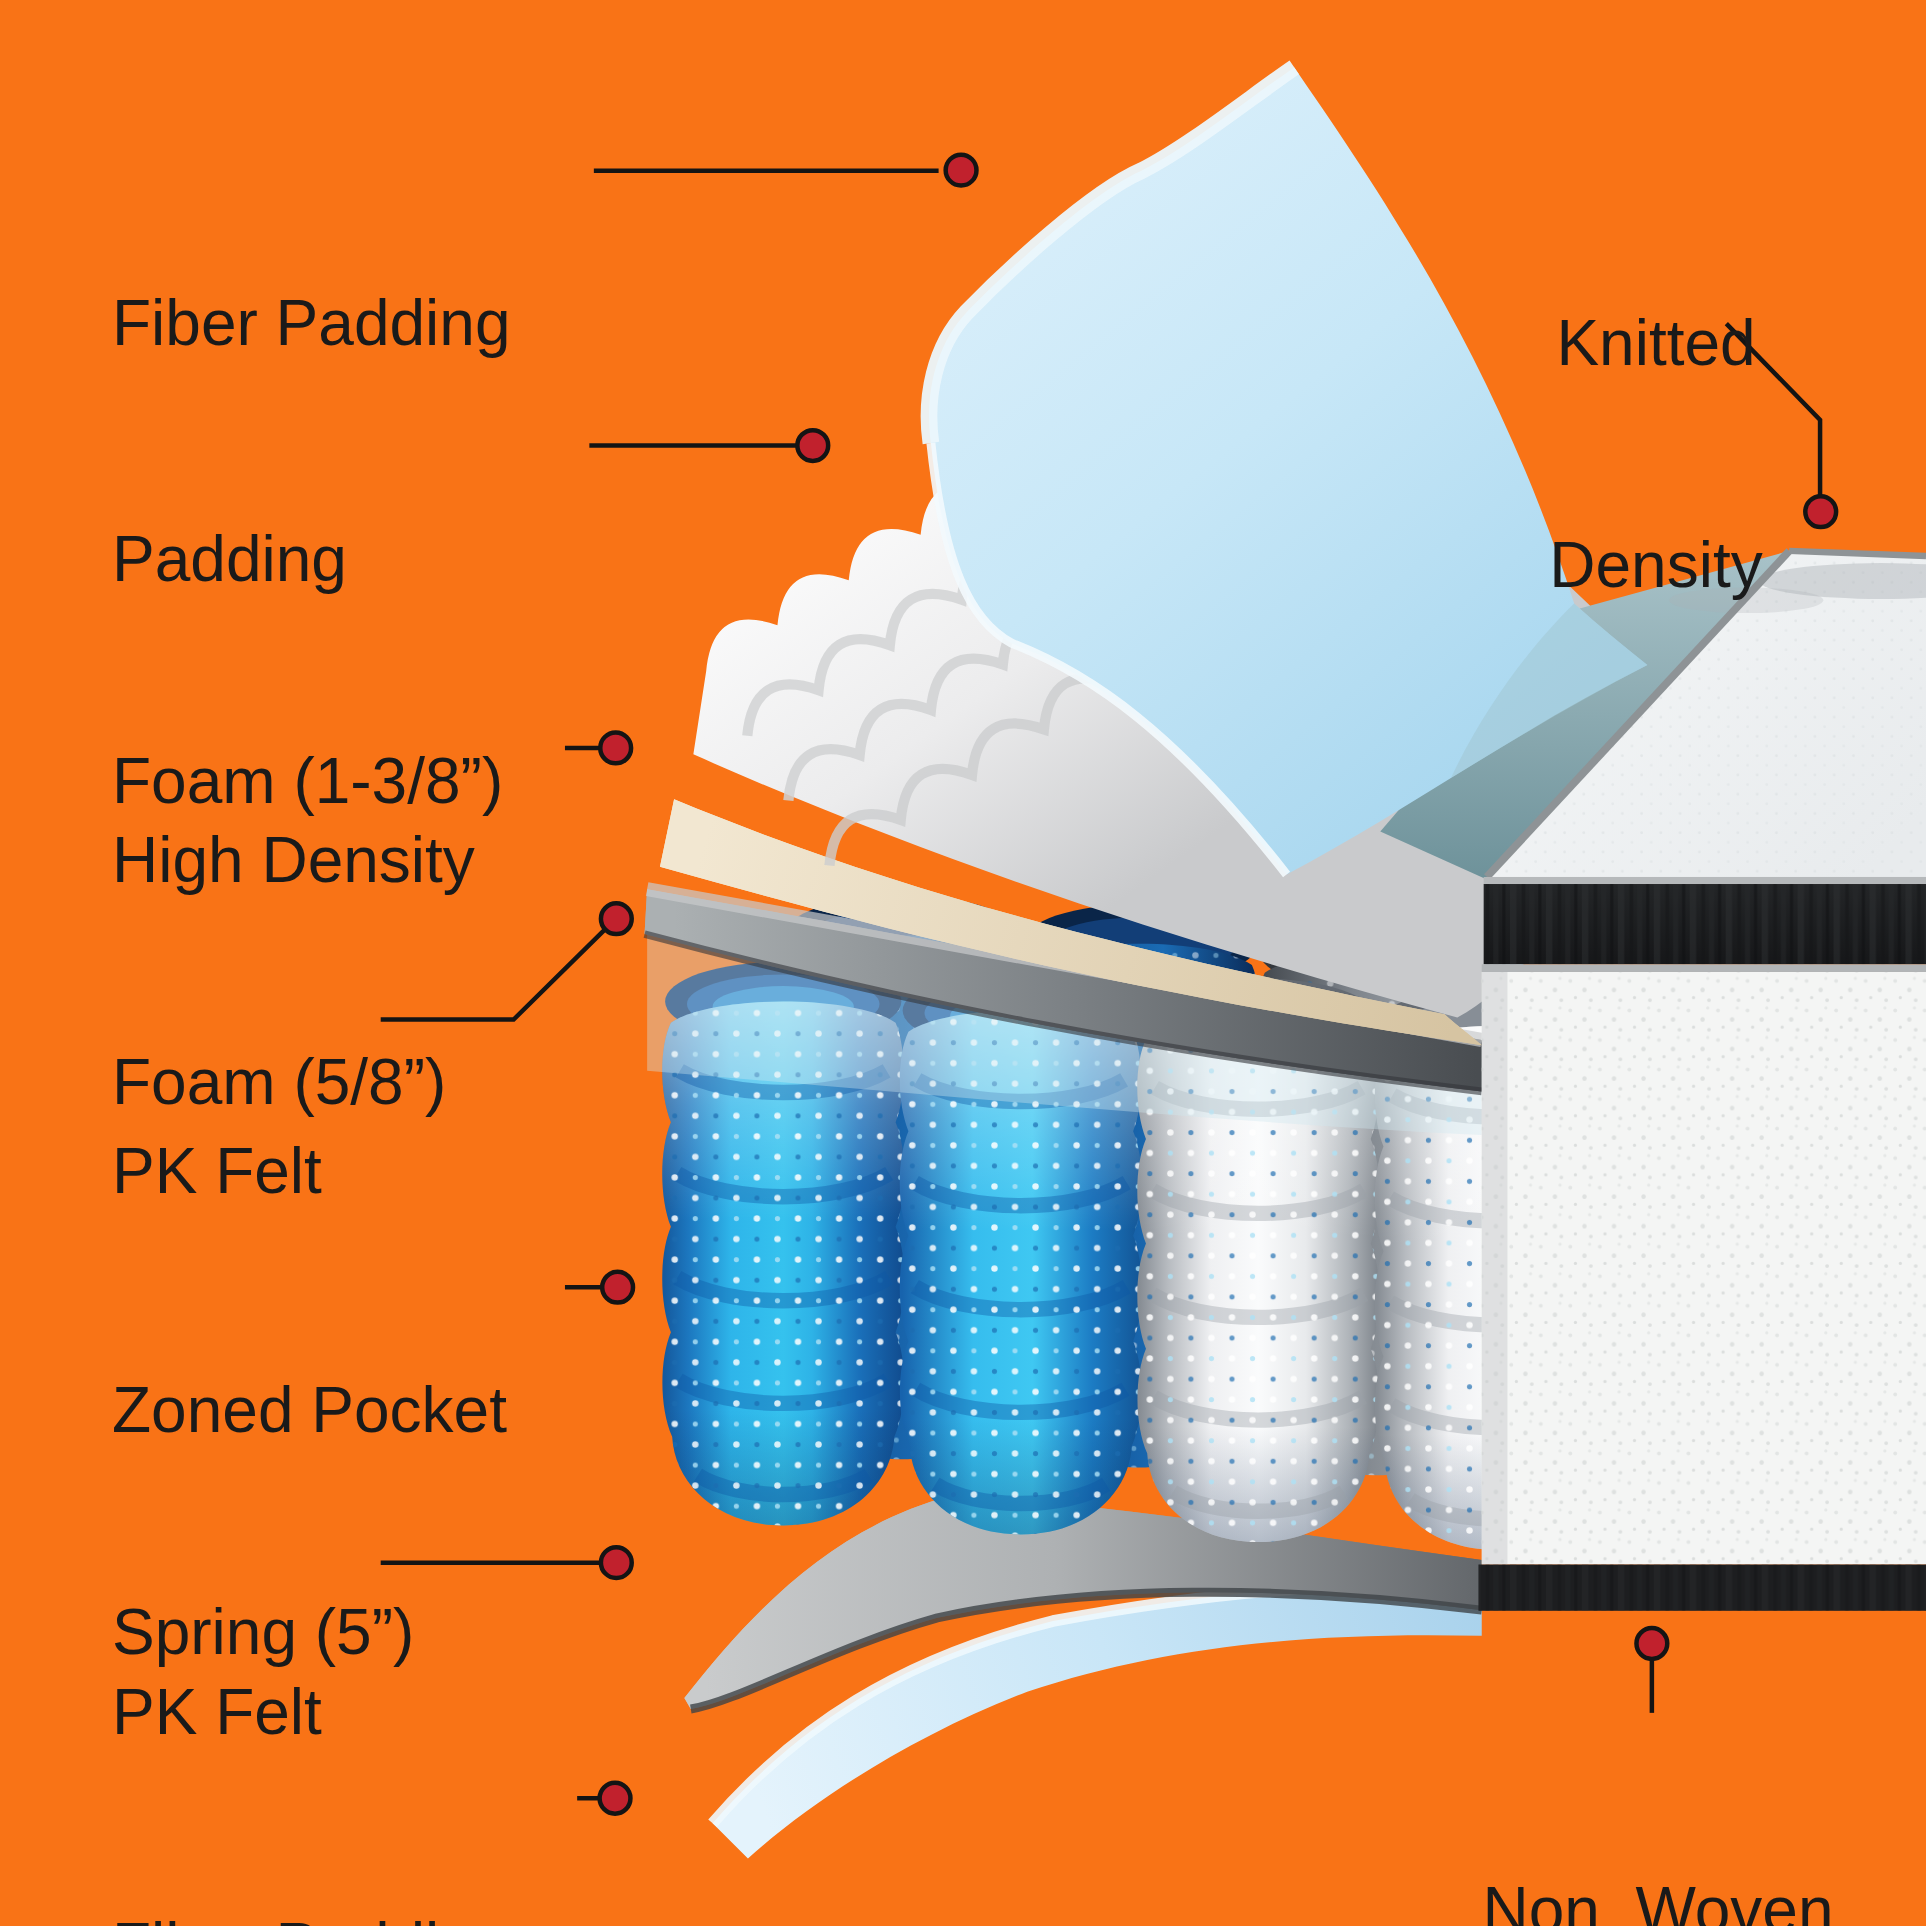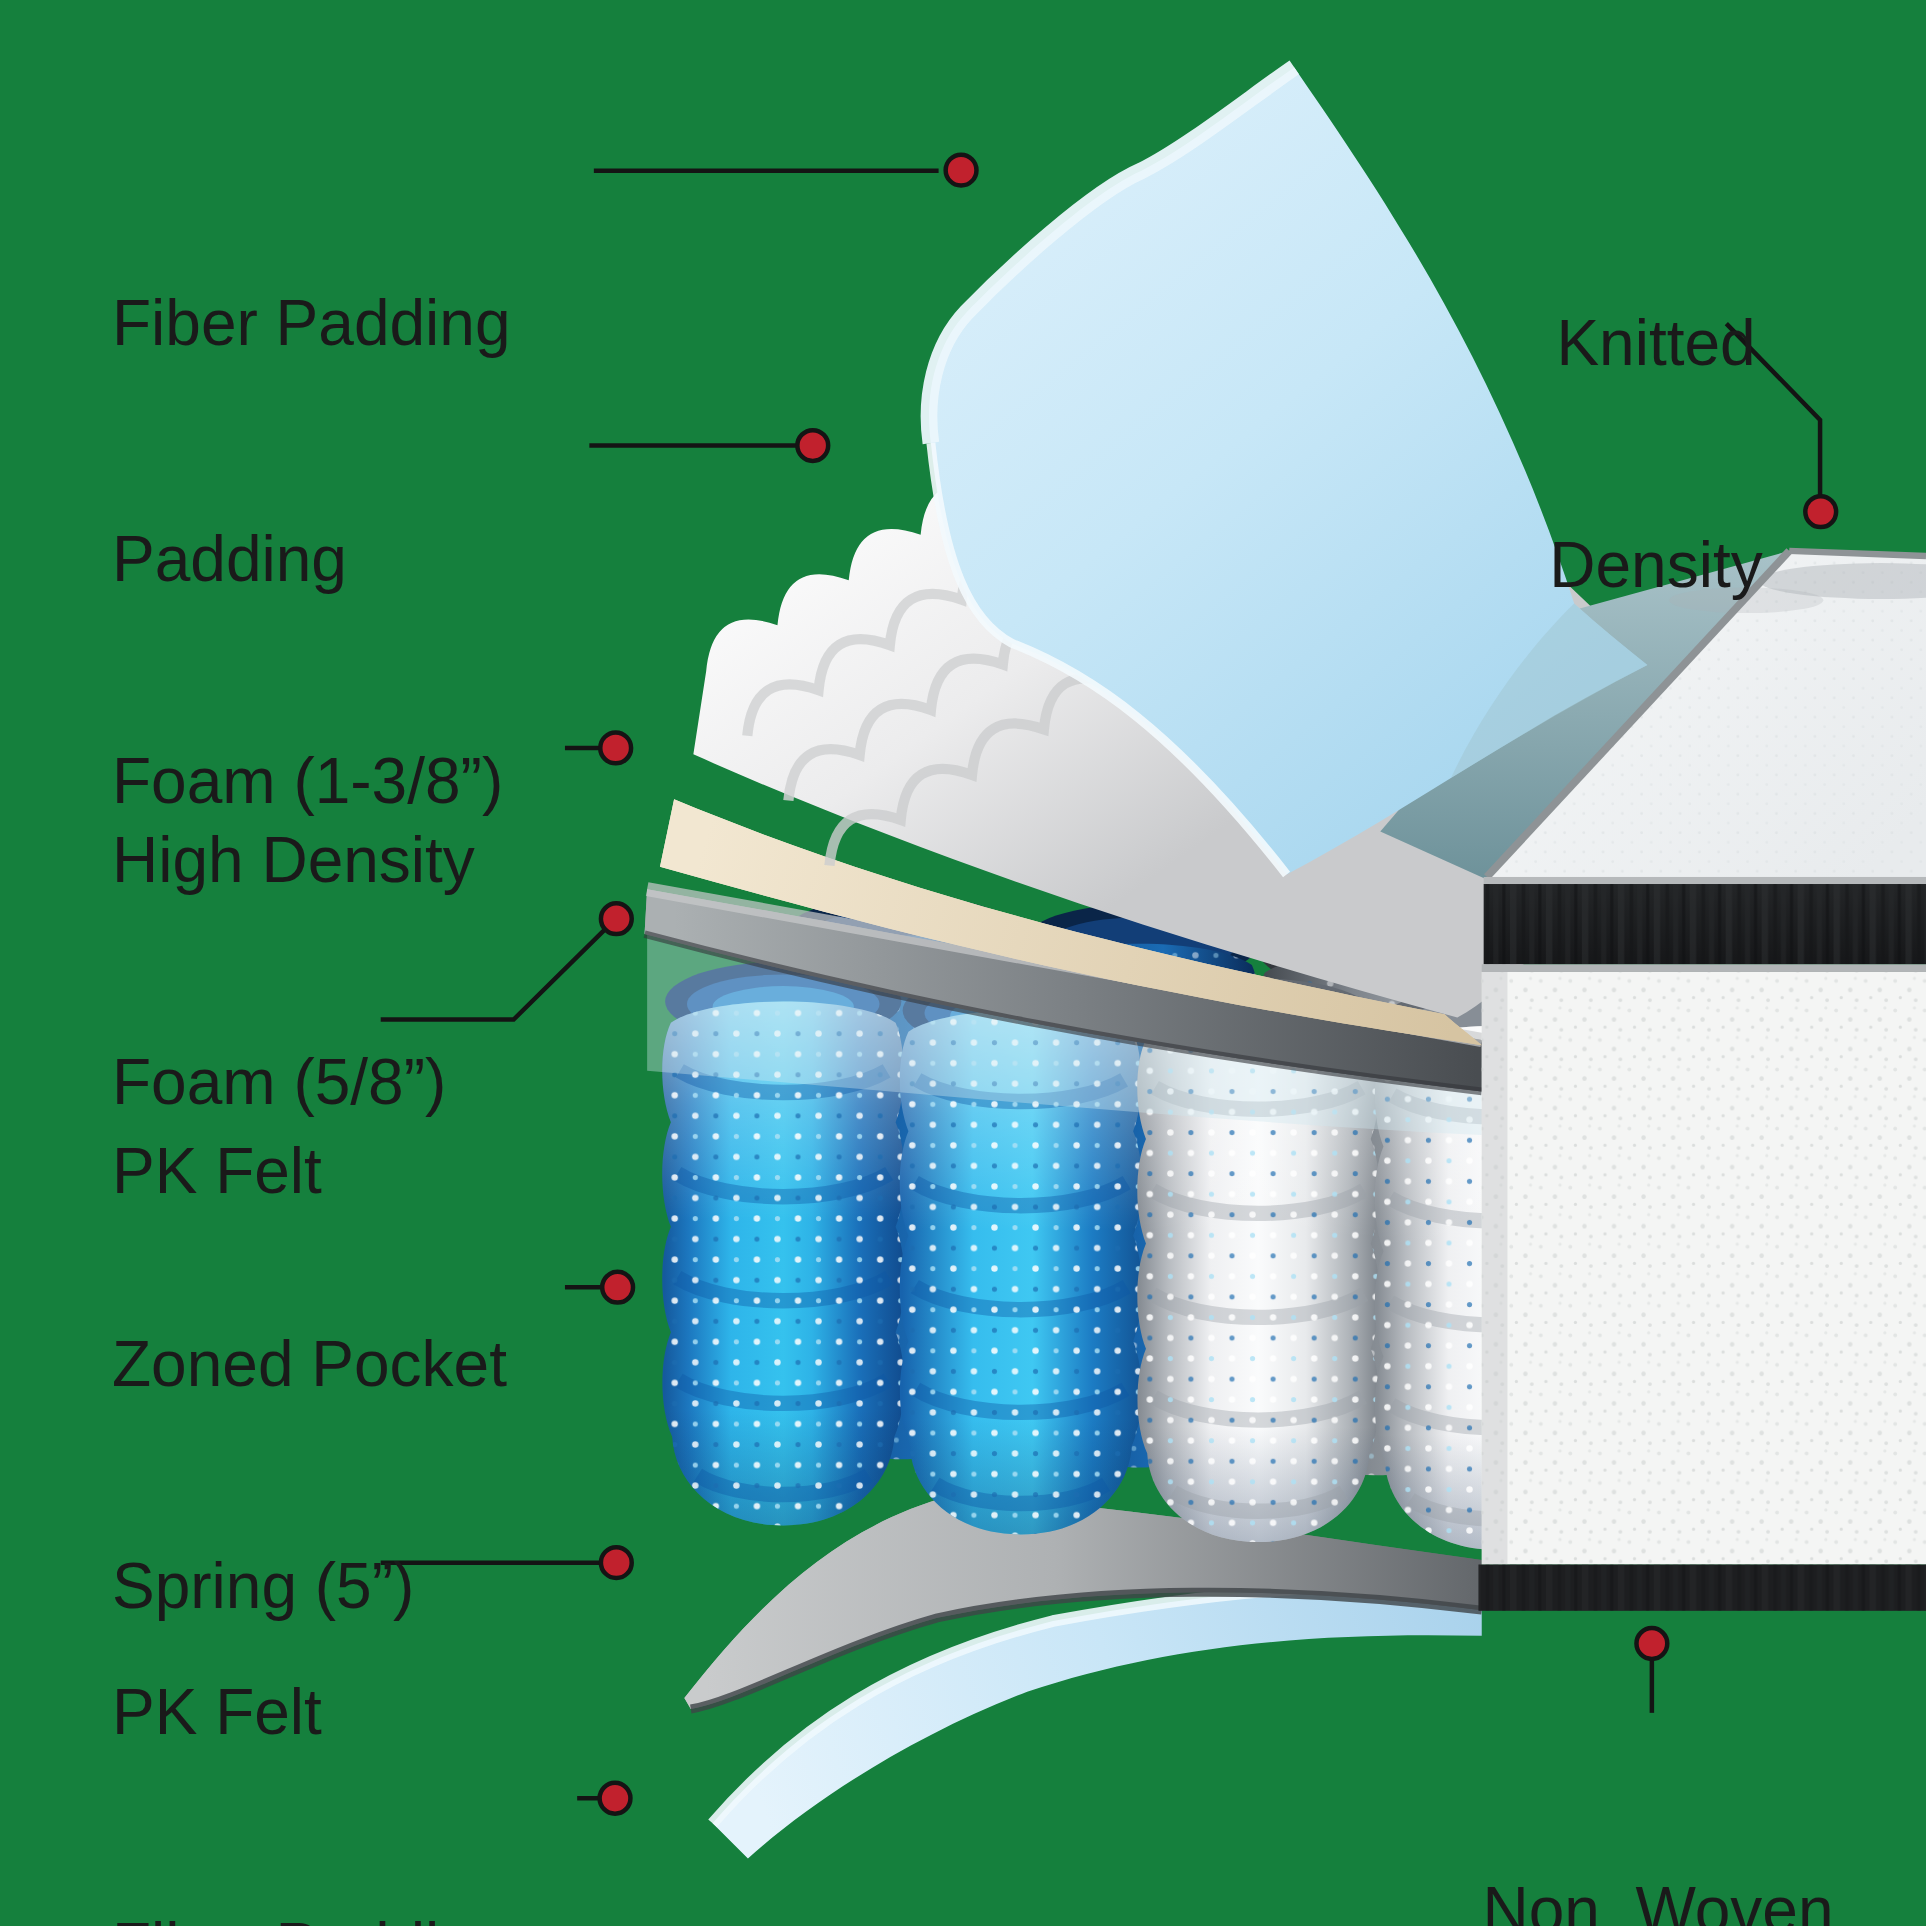--- a/index.html
+++ b/index.html
@@ -1,16 +1,16 @@
 <!DOCTYPE html>
 <html style="font-size:10.3px"><head>
 <meta charset="utf-8">
 <style>
   html,body{margin:0;padding:0;background:#ffffff;}
-  #stage{position:relative;width:1926px;height:1926px;background:#15803d;overflow:hidden;
+  #stage{position:relative;width:1926px;height:1926px;background:#f97316;overflow:hidden;
          font-family:"Liberation Sans","DejaVu Sans",sans-serif;}
   #art{position:absolute;left:0;top:0;}
   .lbl{position:absolute;color:#1a1a1a;font-size:64px;line-height:74px;white-space:pre;}
   .lbl.center{transform:translateX(-50%);text-align:center;}
   .lbl span{display:block;}
 </style>
 </head>
 <body>
 
 <div id="stage">
@@ -324,21 +324,21 @@
     <span>Padding</span>
     <span>Foam (1-3/8”)</span>
   </div>
   <div class="lbl" style="left:112px;top:675px">
     <span>High Density</span>
     <span>Foam (5/8”)</span>
   </div>
   <div class="lbl" style="left:112px;top:986px">
     <span>PK Felt</span>
   </div>
-  <div class="lbl" style="left:112px;top:1179px">
+  <div class="lbl" style="left:112px;top:1225px">
     <span>Zoned Pocket</span>
     <span>Spring (5”)</span>
   </div>
   <div class="lbl" style="left:112px;top:1527px">
     <span>PK Felt</span>
   </div>
   <div class="lbl" style="left:112px;top:1761px">
     <span>Fiber Padding</span>
   </div>
   <div class="lbl center" style="left:1656px;top:158px">

